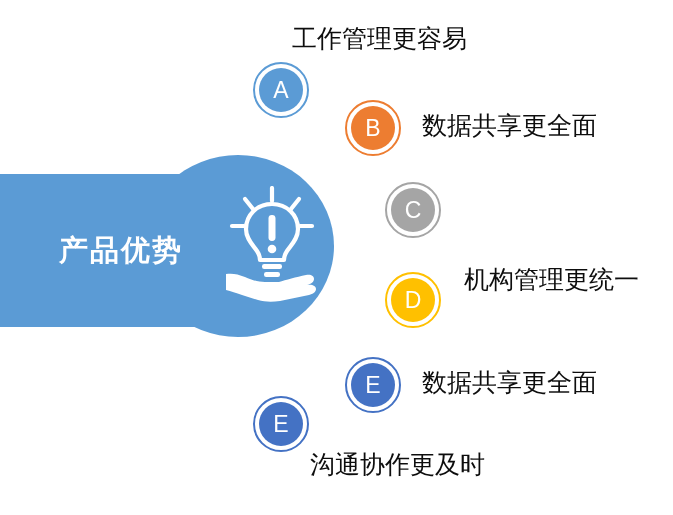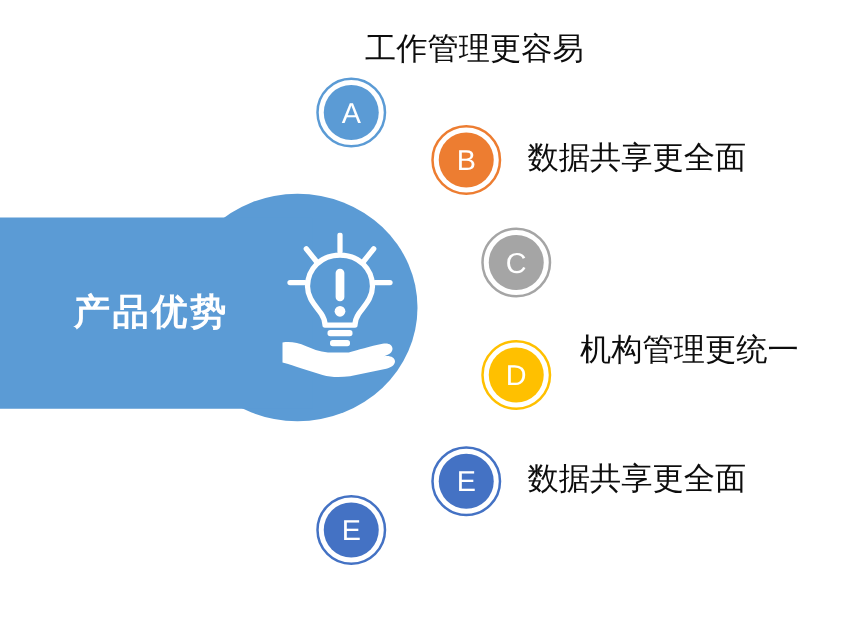--- a/index.html
+++ b/index.html
@@ -172,14 +172,15 @@
       <span class="node-letter">E</span>
     </div>
   </div>
   <div class="node-label" style="left:422px; top:368px;">数据共享更全面</div>
 
   <div class="node-circle" style="left:253px; top:396px; color:#4472C4;">
     <div class="disc">
       <span class="node-letter">E</span>
     </div>
   </div>
+  <div class="node-label" style="left:310px; top:450px;">沟通协作更及时</div>
 
 </div>
 
 </body></html>

